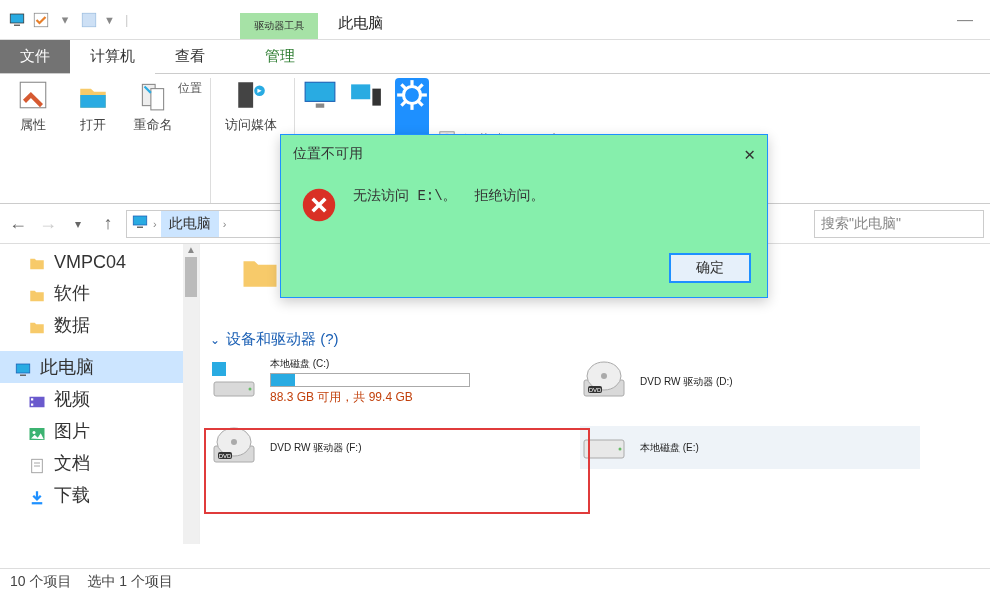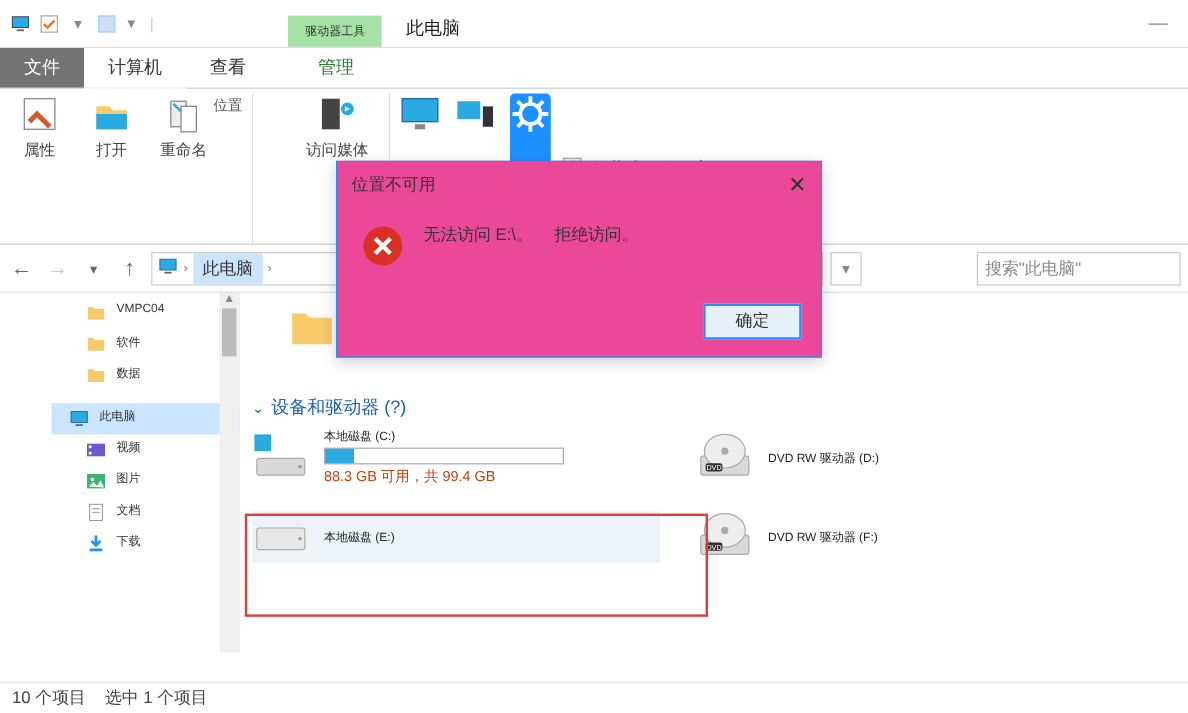--- a/index.html
+++ b/index.html
@@ -157,25 +157,24 @@
   }
   .nav-pane {
     width: 200px;
     border-right: 1px solid #eee;
     padding: 4px 0;
     overflow: hidden;
     position: relative;
   }
   .nav-item {
     display: flex;
-    align-items: flex-start;
+    align-items: flex-end;
     gap: 8px;
     padding: 4px 10px 4px 28px;
-    font-size: 10px;
-    margin-left: 43px;
+    font-size: 18px;
   }
   .nav-item.selected { background: #cce5ff; }
   .folder-icon { width: 18px; height: 18px; fill: #f7ca6a; }
   .pc-icon { width: 18px; height: 18px; }
   .scrollbar {
     position: absolute;
     right: 0; top: 0; bottom: 0;
     width: 16px;
     background: #f0f0f0;
   }
@@ -230,25 +229,26 @@
     padding: 0 10px;
     font-size: 14px;
     color: #444;
     background: #fff;
   }
 
   .dialog {
     position: absolute;
     top: 134px;
     left: 280px;
-    width: 405px;
-    background: #ec4899;
+    width: 488px;
+    background: #86efac;
     border: 1px solid #1e90ff;
     box-shadow: 0 4px 12px rgba(0,0,0,0.2);
     z-index: 10;
+    font-family: Liberation Mono, monospace;
   }
   .dialog-title {
     display: flex;
     align-items: center;
     justify-content: space-between;
     padding: 8px 12px;
     font-size: 14px;
   }
   .dialog-close { font-size: 18px; color: #333; cursor: pointer; }
   .dialog-body {
@@ -345,21 +345,21 @@
             </svg>
         </span>
         <span>重命名</span>
       </div>
     </div>
     <div class="ribbon-group-label">位置</div>
   </div>
 
   <div class="ribbon-group">
     <div class="ribbon-group-buttons">
-      <div class="ribbon-btn" style="width:64px;margin-left:30px;">
+      <div class="ribbon-btn" style="width:64px;">
         <span class="bigicon">
           <svg viewBox="0 0 32 32">
               <rect x="4" y="4" width="14" height="24" fill="#444"></rect>
               <circle cx="24" cy="12" r="5" fill="#29abe2"></circle>
               <path d="M22 10 l4 2 l-4 2 z" fill="#fff"></path>
             </svg>
         </span>
         <span>访问媒体</span>
       </div>
     </div>
@@ -535,46 +535,46 @@
               <circle cx="24" cy="16" r="3" fill="#aaa"></circle>
               <rect x="8" y="26" width="14" height="7" rx="2" fill="#333"></rect>
               <text x="15" y="32" fill="#fff" font-size="6" text-anchor="middle">DVD</text>
             </svg>
         </span>
         <div class="drive-info">
           <div class="drive-name">DVD RW 驱动器 (D:)</div>
         </div>
       </div>
 
-      <div class="drive-item" style="background:#eef3f8;">
-        <span>
-          <svg class="drive-icon" viewBox="0 0 48 40">
-              <rect x="4" y="14" width="40" height="18" rx="2" fill="#e8e8e8" stroke="#aaa"></rect>
-              <circle cx="40" cy="23" r="1.5" fill="#6b6"></circle>
-            </svg>
-        </span>
-        <div class="drive-info">
-          <div class="drive-name">本地磁盘 (E:)</div>
-        </div>
-      </div>
-
       <div class="drive-item">
         <span>
           <svg class="drive-icon" viewBox="0 0 48 40">
               <rect x="4" y="20" width="40" height="16" rx="2" fill="#d9d9d9" stroke="#aaa"></rect>
               <ellipse cx="24" cy="16" rx="17" ry="14" fill="#eee" stroke="#aaa"></ellipse>
               <circle cx="24" cy="16" r="3" fill="#aaa"></circle>
               <rect x="8" y="26" width="14" height="7" rx="2" fill="#333"></rect>
               <text x="15" y="32" fill="#fff" font-size="6" text-anchor="middle">DVD</text>
             </svg>
         </span>
         <div class="drive-info">
           <div class="drive-name">DVD RW 驱动器 (F:)</div>
         </div>
       </div>
+
+      <div class="drive-item" style="background:#eef3f8;">
+        <span>
+          <svg class="drive-icon" viewBox="0 0 48 40">
+              <rect x="4" y="14" width="40" height="18" rx="2" fill="#e8e8e8" stroke="#aaa"></rect>
+              <circle cx="40" cy="23" r="1.5" fill="#6b6"></circle>
+            </svg>
+        </span>
+        <div class="drive-info">
+          <div class="drive-name">本地磁盘 (E:)</div>
+        </div>
+      </div>
     </div>
 
     <div class="redbox" style="top:184px;left:4px;width:386px;height:86px;"></div>
   </div>
 </div>
 
 <div class="statusbar">
   <span>10 个项目</span>
   <span>选中 1 个项目</span>
 </div>

